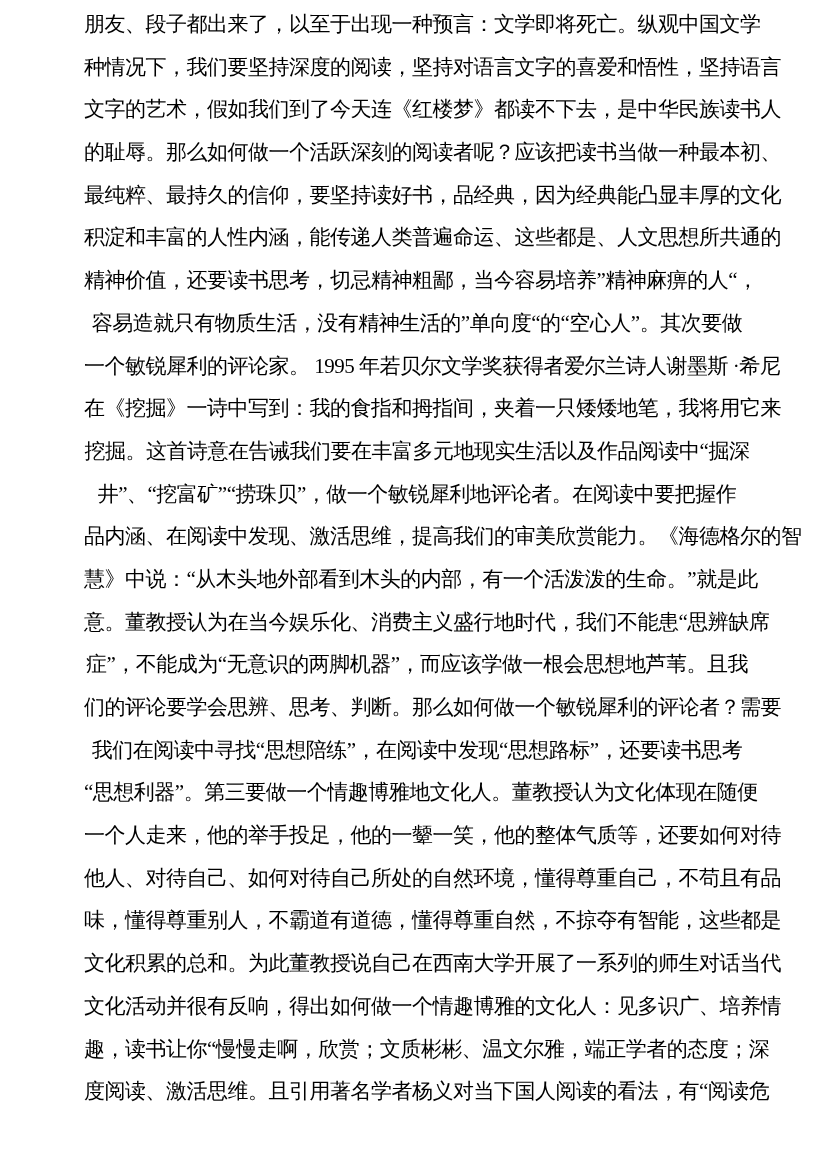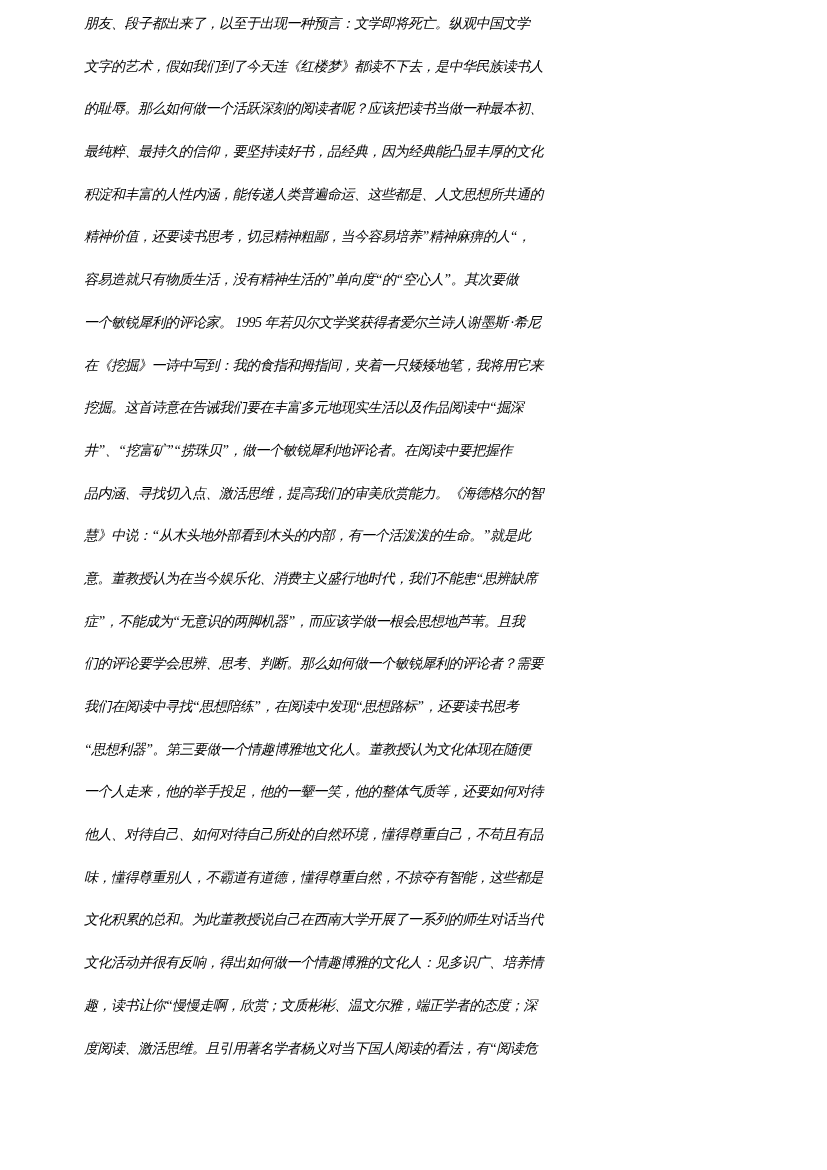--- a/index.html
+++ b/index.html
@@ -16,48 +16,48 @@
     font-family: "Liberation Serif", "DejaVu Serif", serif;
   }
   .text-block {
     position: absolute;
     top: 3px;
     left: 84px;
     width: 666px;
     color: #000000;
   }
   .text-line {
-    font-size: 14px;
+    font-size: 21px;
     line-height: 42.7px;
     height: 42.7px;
     white-space: nowrap;
     color: #000000;
     letter-spacing: -0.5px;
-    text-align: left;
-    font-style: italic;
+    text-align: center;
   }
 </style>
 </head>
 <body>
 
 <div class="page" style="background: rgb(255, 255, 255);">
   <div class="text-block" style="color: rgb(0, 0, 0);">
 
   <div class="text-line">朋友、段子都出来了，以至于出现一种预言：文学即将死亡。纵观中国文学</div>
+      <div class="text-line">种情况下，我们要坚持深度的阅读，坚持对语言文字的喜爱和悟性，坚持语言</div>
       <div class="text-line">文字的艺术，假如我们到了今天连《红楼梦》都读不下去，是中华民族读书人</div>
       <div class="text-line">的耻辱。那么如何做一个活跃深刻的阅读者呢？应该把读书当做一种最本初、</div>
       <div class="text-line">最纯粹、最持久的信仰，要坚持读好书，品经典，因为经典能凸显丰厚的文化</div>
       <div class="text-line">积淀和丰富的人性内涵，能传递人类普遍命运、这些都是、人文思想所共通的</div>
       <div class="text-line">精神价值，还要读书思考，切忌精神粗鄙，当今容易培养”精神麻痹的人“，</div>
       <div class="text-line">容易造就只有物质生活，没有精神生活的”单向度“的“空心人”。其次要做</div>
       <div class="text-line">一个敏锐犀利的评论家。 1995 年若贝尔文学奖获得者爱尔兰诗人谢墨斯 ·希尼</div>
       <div class="text-line">在《挖掘》一诗中写到：我的食指和拇指间，夹着一只矮矮地笔，我将用它来</div>
       <div class="text-line">挖掘。这首诗意在告诫我们要在丰富多元地现实生活以及作品阅读中“掘深</div>
       <div class="text-line">井”、“挖富矿”“捞珠贝”，做一个敏锐犀利地评论者。在阅读中要把握作</div>
-      <div class="text-line">品内涵、寻找切入点、激活思维，提高我们的审美欣赏能力。《海德格尔的智</div>
+      <div class="text-line">品内涵、在阅读中发现、激活思维，提高我们的审美欣赏能力。《海德格尔的智</div>
       <div class="text-line">慧》中说：“从木头地外部看到木头的内部，有一个活泼泼的生命。”就是此</div>
       <div class="text-line">意。董教授认为在当今娱乐化、消费主义盛行地时代，我们不能患“思辨缺席</div>
       <div class="text-line">症”，不能成为“无意识的两脚机器”，而应该学做一根会思想地芦苇。且我</div>
       <div class="text-line">们的评论要学会思辨、思考、判断。那么如何做一个敏锐犀利的评论者？需要</div>
       <div class="text-line">我们在阅读中寻找“思想陪练”，在阅读中发现“思想路标”，还要读书思考</div>
       <div class="text-line">“思想利器”。第三要做一个情趣博雅地文化人。董教授认为文化体现在随便</div>
       <div class="text-line">一个人走来，他的举手投足，他的一颦一笑，他的整体气质等，还要如何对待</div>
       <div class="text-line">他人、对待自己、如何对待自己所处的自然环境，懂得尊重自己，不苟且有品</div>
       <div class="text-line">味，懂得尊重别人，不霸道有道德，懂得尊重自然，不掠夺有智能，这些都是</div>
       <div class="text-line">文化积累的总和。为此董教授说自己在西南大学开展了一系列的师生对话当代</div>

